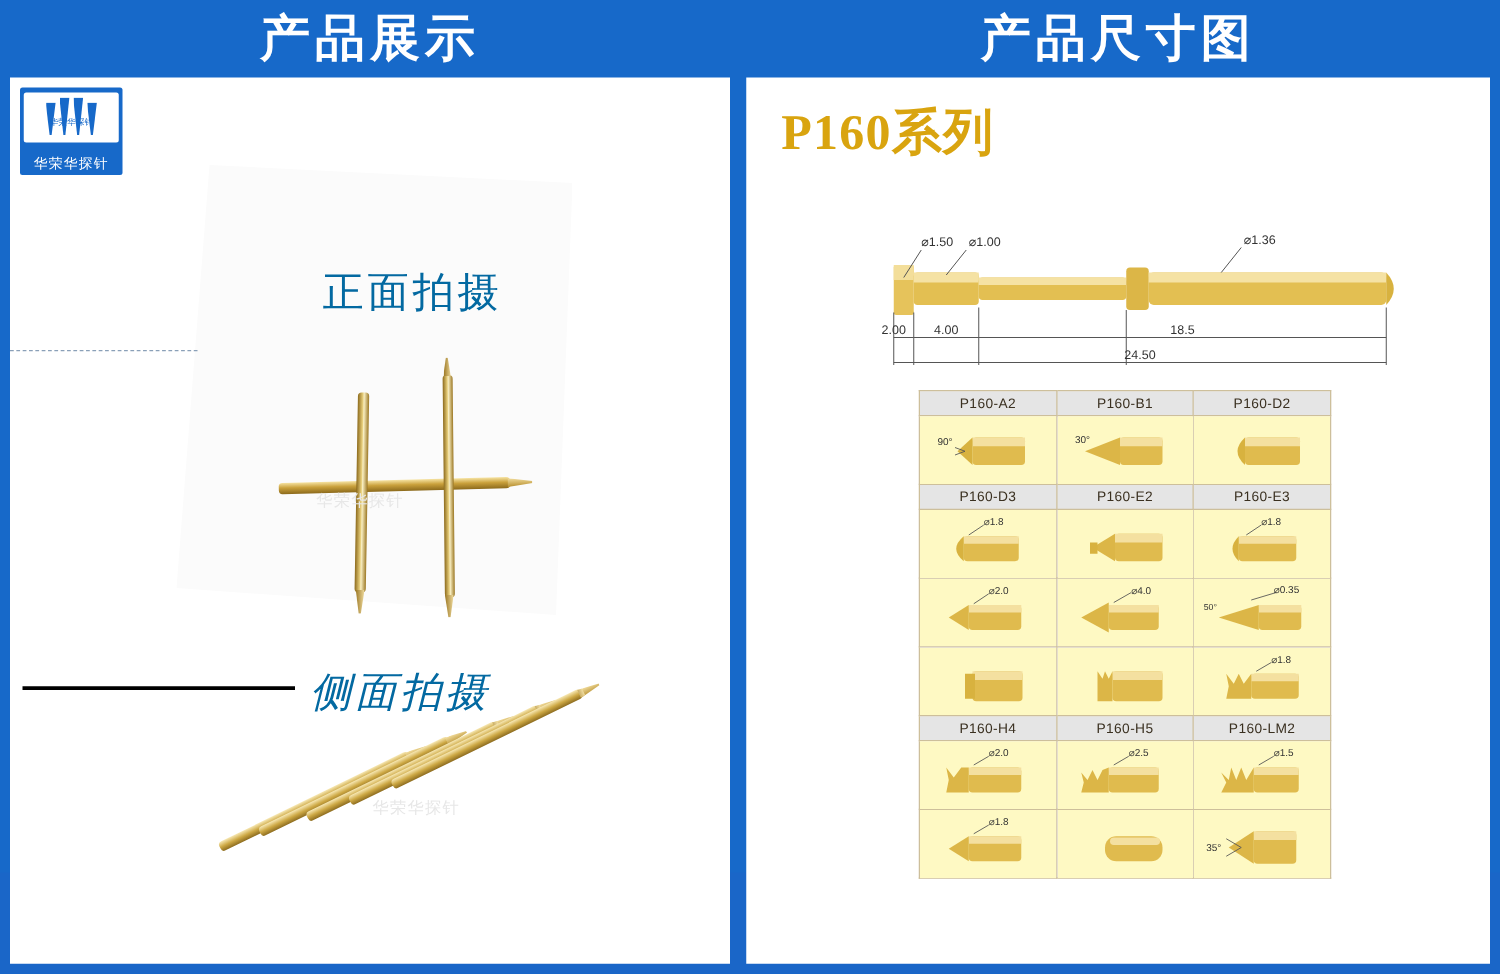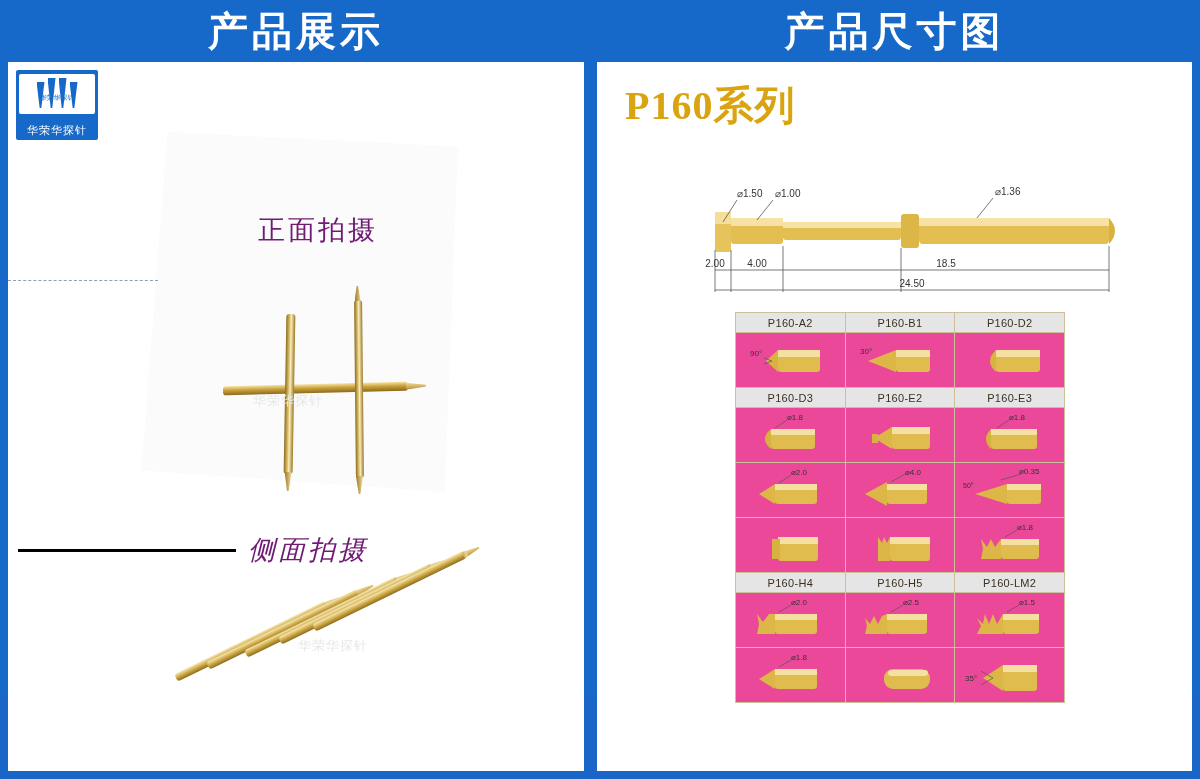--- a/index.html
+++ b/index.html
@@ -58,21 +58,21 @@
   .logo-sub{
     position:absolute;bottom:11px;left:0;right:0;text-align:center;
     font-size:7px;color:#1769c9;letter-spacing:0;
   }
   .logo-txt{
     position:absolute;bottom:2px;left:0;right:0;text-align:center;
     color:#ffffff;font-size:11px;letter-spacing:1px;
   }
   .caption{
     position:absolute;
-    font-size:27px;color:#701a75;
+    font-size:33px;color:#0369a1;
     letter-spacing:3px;
   }
   .cap-front{left:250px;top:150px;}
   .cap-side{left:240px;top:470px;font-style:italic;}
   .sep-line{
     position:absolute;left:10px;top:487px;width:218px;height:3px;background:#000;
   }
   .dash-line{
     position:absolute;left:0;top:218px;width:150px;height:0;
     border-top:1px dashed #8aa0b8;
@@ -171,21 +171,21 @@
   }
   .tbl td.hdr{
     background:#e5e5e5;
     height:19px;
     font-size:11px;
     color:#3a3020;
     letter-spacing:0.3px;
   }
   .tbl td.cell{
     height:54px;
-    background:#ec4899;
+    background:#fef9c3;
     position:relative;
   }
   .cell svg{display:block;margin:0 auto;}
 </style>
 </head>
 <body>
 
 <div class="page">
 
   <div class="panel panel-left">

